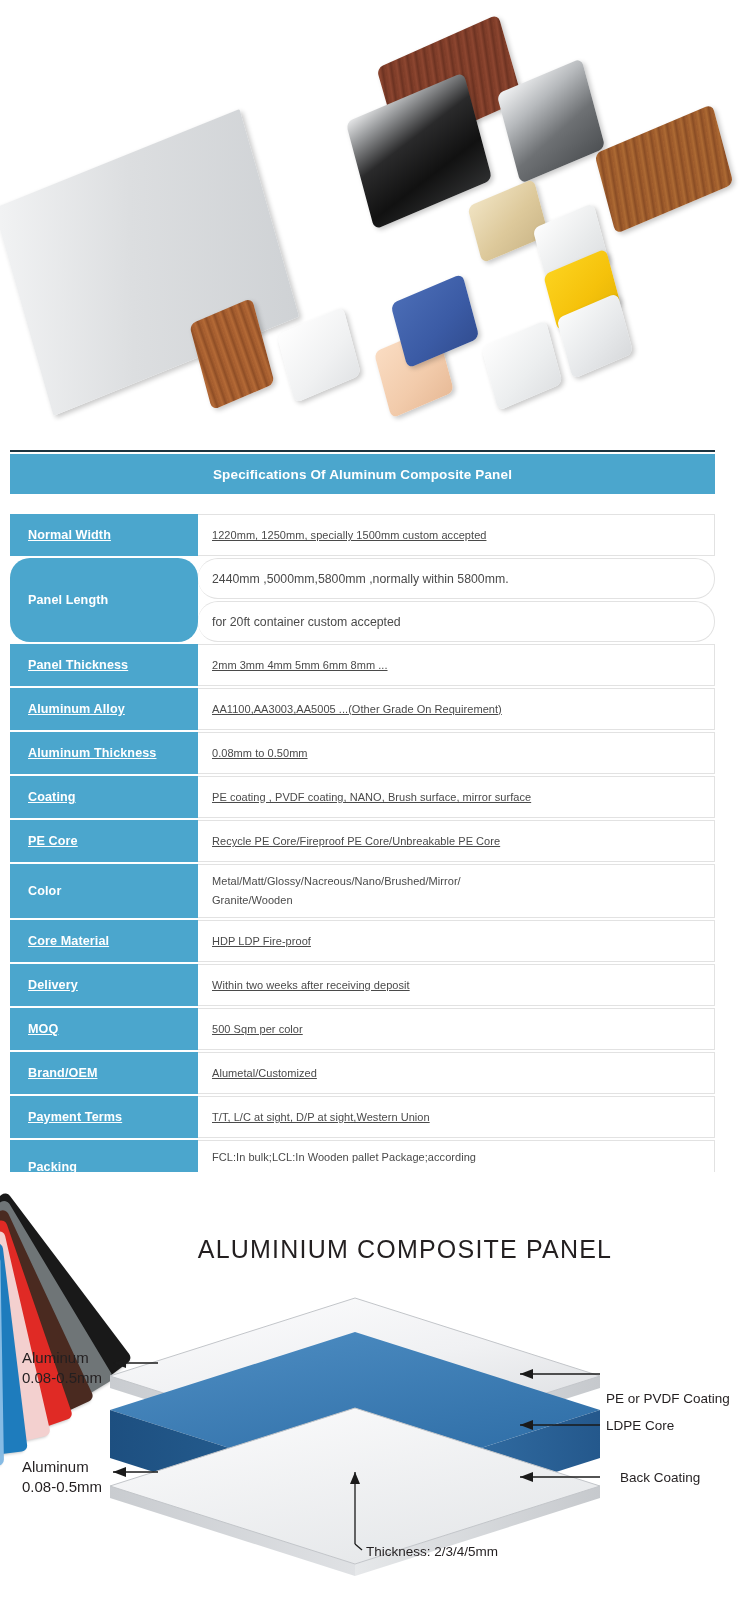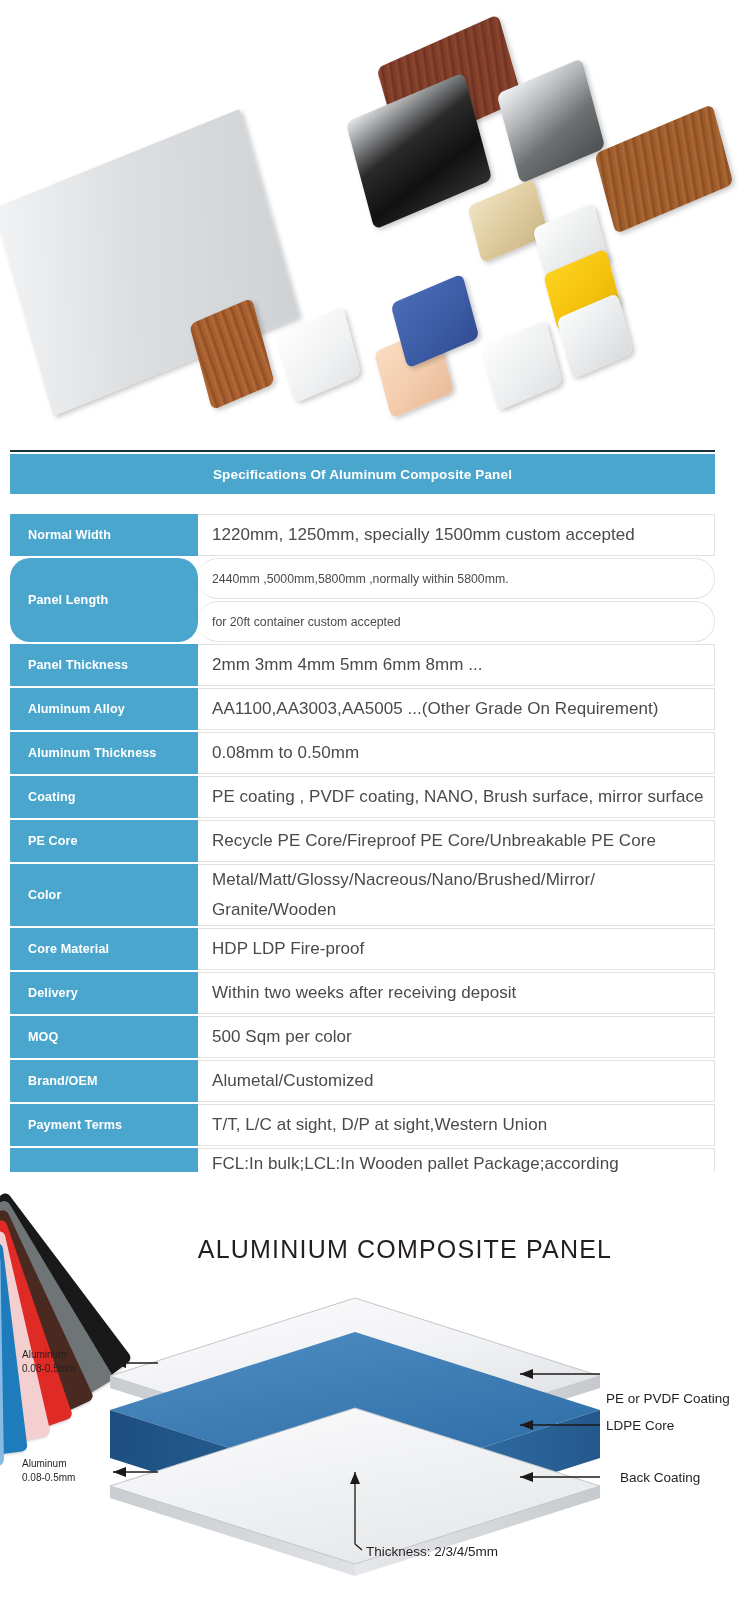--- a/index.html
+++ b/index.html
@@ -59,38 +59,38 @@
     color: #ffffff;
     font-weight: bold;
     font-size: 12.6px;
     padding: 0 0 0 18px;
     vertical-align: middle;
     letter-spacing: 0.1px;
   }
   .val {
     background: #ffffff;
     color: #4a4a4a;
-    font-size: 17px;
+    font-size: 11px;
     padding: 0 0 0 14px;
     vertical-align: middle;
     border: 1px solid #e2e2e2;
     border-left: none;
     letter-spacing: 0.05px;
   }
   .val-sub {
     background: #ffffff;
     color: #4a4a4a;
     font-size: 12.3px;
     padding: 0 0 0 14px;
     vertical-align: middle;
     border: 1px solid #e2e2e2;
     border-left: none;
   }
   .val .l2 { display:block; line-height: 1.75; }
-  tr.h42 td { height: 42px; }
+  tr.h42 td { height: 42px; text-decoration: underline; }
   tr.h41 td { height: 41px; border-radius: 20px; }
   tr.h54 td { height: 54px; }
 
   
   .diagram-section {
     position: relative;
     width: 750px;
     height: 428px;
     background: #ffffff;
     overflow: hidden;
@@ -114,21 +114,21 @@
     position: absolute;
     left: 0; top: 0;
     width: 210px; height: 56px;
     border-radius: 6px;
     transform-origin: -20px 28px;
     box-shadow: 1px 2px 3px rgba(0,0,0,0.22);
   }
   .lbl-txt {
     position: absolute;
     color: #231f20;
-    font-size: 10px;
+    font-size: 15px;
     line-height: 1.35;
     white-space: nowrap;
     font-family: "Liberation Sans", sans-serif;
   }
   .lbl-txt.small { font-size: 13.5px; }
   svg.diag-svg { position:absolute; left:0; top:0; }
 </style>
 </head>
 <body>
 

